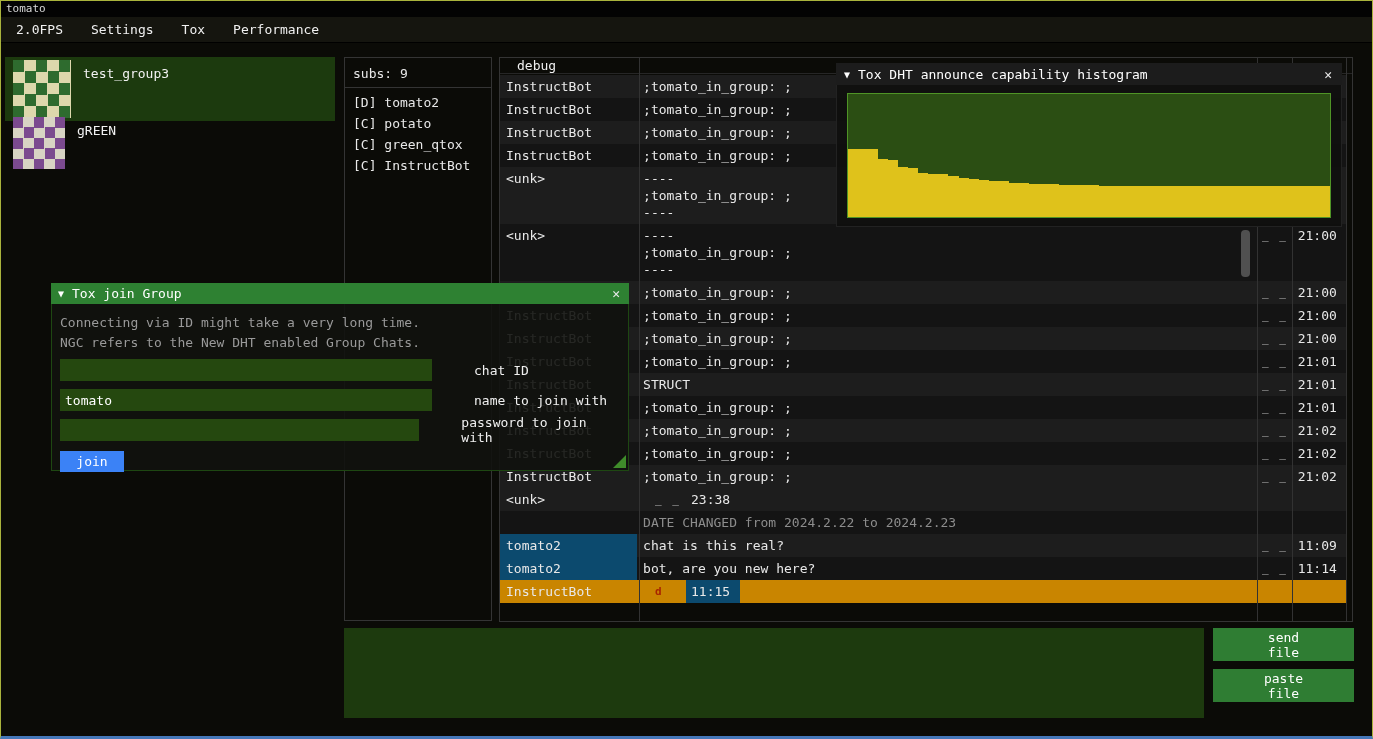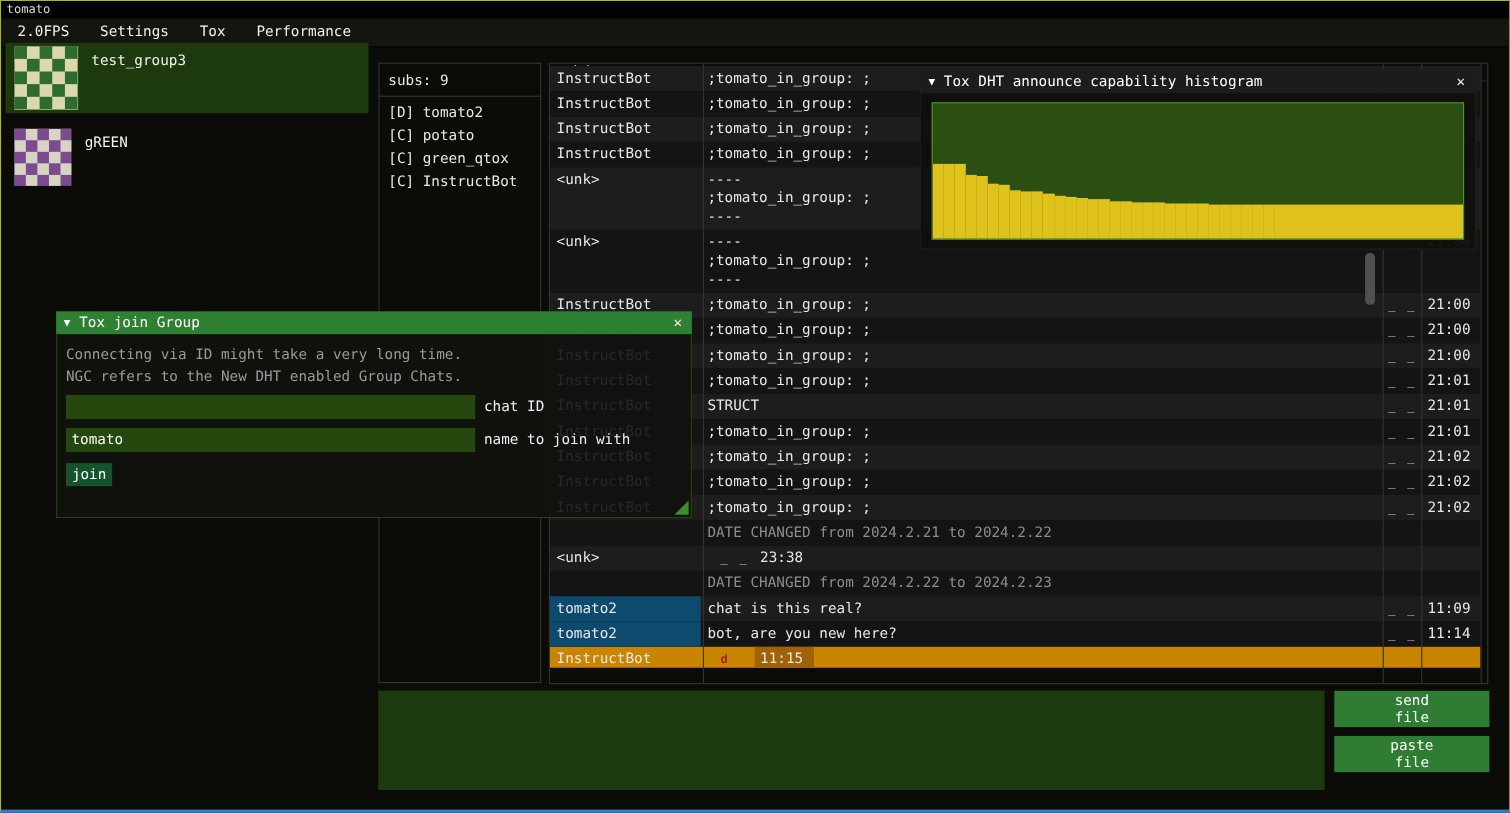--- a/index.html
+++ b/index.html
@@ -12,73 +12,73 @@
     border-right:1px solid #a9b33c;border-bottom:3px solid #4577b8;padding-left:24px;
   }
   
   .titlebar{position:absolute;left:0;top:0;width:100%;height:16px;background:#030303;
     font-size:11px;line-height:16px;padding-left:5px;color:#d8d8d8;}
   .menubar{position:absolute;left:0;top:16px;width:100%;height:26px;background:#15150f;
     display:flex;align-items:center;padding-left:4px;border-bottom:1px solid #000;}
   .menu-item{padding:4px 11px;margin-right:6px;color:#f0f0f0;cursor:default;}
   
   .group-item{position:absolute;left:4px;width:330px;display:flex;gap:12px;padding:3px 0 0 8px;}
-  .group-item:nth-child(1){top:38px;height:64px;}
+  .group-item:nth-child(1){top:56px;height:64px;}
   .group-item:nth-child(2){top:113px;height:60px;}
   .group-item.selected{background:#1c3a0e;}
   .avatar{flex:0 0 auto;}
   .avatar.g0{width:58px;height:58px;
     background:repeating-conic-gradient(#ddd8ac 0% 25%, #2e6b2e 25% 50%);background-size:23px 23px;}
   .avatar.g1{width:52px;height:52px;
     background:repeating-conic-gradient(#d8d4c4 0% 25%, #7b4a8f 25% 50%);background-size:21px 21px;}
   .group-label{padding-top:6px;color:#f2f2f2;}
   
   .roster{position:absolute;left:343px;top:56px;width:148px;height:564px;border:1px solid #343434;}
   .roster-header{padding:8px 8px 6px 8px;border-bottom:1px solid #343434;}
   .roster-list{padding:4px 0;}
   .roster-member{padding:1px 8px;line-height:19px;white-space:nowrap;}
   
   .chat{position:absolute;left:498px;top:56px;width:854px;height:565px;border:1px solid #343434;overflow:hidden;}
   .tabbar{height:16px;border-bottom:1px solid #262626;padding-left:17px;line-height:15px;}
   .tab{display:inline-block;color:#f0f0f0;}
   .vline{position:absolute;top:0;bottom:0;width:1px;background:#323232;z-index:2;}
   .vl-1{left:139px;} .vl-2{left:757px;} .vl-3{left:792px;} .vl-4{left:846px;}
-  .chat-rows{position:absolute;left:0;top:2px;width:846px;height:547px;overflow:hidden;z-index:1;}
+  .chat-rows{position:absolute;left:0;top:17px;width:846px;height:547px;overflow:hidden;z-index:1;}
   .chat-row{display:flex;width:846px;min-height:23px;}
   .chat-row.light{background:#1d1d1d;}
   .chat-row.dark{background:#141414;}
   .chat-row.row-hl{background:#c98500;}
   .cell{padding:3px 4px 3px 6px;line-height:17px;}
   .c-name{width:139px;overflow:hidden;white-space:nowrap;}
   .c-msg{width:618px;white-space:pre-line;}
   .c-marks{width:35px;color:#cfcfcf;font-size:11px;letter-spacing:2px;padding-left:4px;margin-left:12px;}
   .c-time{width:54px;padding-left:5px;}
   .name-green{background:#0c4a6e;}
   .date-text{color:#8d8d8d;}
   .row-hl .c-marks{color:#a82400;font-weight:bold;}
-  .row-hl .c-time{background:#a16207;}
+  .row-hl .c-time{background:#0c4a6e;}
   .scroll-thumb{position:absolute;left:741px;top:172px;width:9px;height:47px;background:#505050;border-radius:4px;z-index:5;}
   
   .composer{position:absolute;left:343px;top:627px;width:860px;height:90px;background:#1d3a0e;
     border:1px solid #1d3a0e;color:#fff;resize:none;font-family:inherit;font-size:13px;padding:4px;}
   .file-btn{position:absolute;left:1212px;width:141px;height:33px;background:#2f7d33;color:#fff;
     border:none;font-family:inherit;font-size:13px;line-height:15px;white-space:pre-line;text-align:center;cursor:pointer;}
   .btn-send{top:627px;} .btn-paste{top:668px;}
   
   .dialog{position:absolute;left:50px;top:282px;width:578px;z-index:30;}
   .dialog-titlebar{height:21px;background:#2e8132;display:flex;align-items:center;gap:8px;padding:0 7px;color:#fff;}
   .collapse-arrow{font-size:10px;}
   .close-x{margin-left:auto;color:#eaeaea;cursor:pointer;padding:0 2px;}
   .dialog-body{position:relative;height:167px;background:rgba(17,18,14,0.90);border:1px solid #1e4712;border-top:none;padding:9px 8px;}
   .dialog-info{color:#9a9a9a;line-height:20px;}
-  .field-row{display:flex;align-items:center;margin-top:4px;height:26px;}
+  .field-row{display:flex;align-items:center;margin-top:4px;height:26px;gap:34px;}
   .field-input{width:372px;height:22px;background:#25480f;border:none;color:#fff;
     font-family:inherit;font-size:13px;padding:0 5px;}
   .field-label{margin-left:8px;color:#f0f0f0;}
-  .join-btn{margin-top:8px;width:42px;height:21px;background:#14532d;border:none;color:#fff;
+  .join-btn{margin-top:8px;width:64px;height:21px;background:#3b82f6;border:none;color:#fff;
     font-family:inherit;font-size:13px;cursor:pointer;}
   .resize-grip{position:absolute;right:2px;bottom:2px;width:0;height:0;
     border-left:13px solid transparent;border-bottom:13px solid #3f8c2a;}
   
   .hist-window{position:absolute;left:835px;top:62px;width:506px;z-index:25;}
   .hist-titlebar{height:22px;background:#1c1c1c;display:flex;align-items:center;gap:8px;padding:0 8px;color:#fff;}
   .hist-body{height:142px;background:rgba(16,16,14,0.97);border:1px solid #222;border-top:none;padding:8px 10px;}
   .plot{position:relative;width:100%;height:100%;background:#2b4e13;border:1px solid #4f9426;
     display:flex;align-items:flex-end;overflow:hidden;}
   .plot .bar{flex:1 1 auto;background:#dfc21b;}
@@ -215,26 +215,20 @@
           <div class="cell c-name">InstructBot</div>
           <div class="cell c-msg">;tomato_in_group: ;</div>
           <div class="cell c-marks">_ _</div>
           <div class="cell c-time">21:02</div>
         </div>
         <div class="chat-row light">
           <div class="cell c-name">InstructBot</div>
           <div class="cell c-msg">;tomato_in_group: ;</div>
           <div class="cell c-marks">_ _</div>
           <div class="cell c-time">21:02</div>
-        </div>
-        <div class="chat-row dark">
-          <div class="cell c-name"></div>
-          <div class="cell c-msg date-text">DATE CHANGED from 2024.2.21 to 2024.2.22</div>
-          <div class="cell c-marks"></div>
-          <div class="cell c-time"></div>
         </div>
         <div class="chat-row light">
           <div class="cell c-name">&lt;unk&gt;</div>
           <div class="cell c-marks">_ _</div>
           <div class="cell c-time">23:38</div>
         </div>
         <div class="chat-row dark">
           <div class="cell c-name"></div>
           <div class="cell c-msg date-text">DATE CHANGED from 2024.2.22 to 2024.2.23</div>
           <div class="cell c-marks"></div>
@@ -337,18 +331,22 @@
       <div class="dialog-info">Connecting via ID might take a very long time.</div>
       <div class="dialog-info">NGC refers to the New DHT enabled Group Chats.</div>
       <div class="field-row">
         <input class="field-input" value="" style="">
         <span class="field-label">chat ID</span>
       </div>
       <div class="field-row">
         <input class="field-input" value="tomato" style="">
         <span class="field-label">name to join with</span>
       </div>
+      <div class="field-row">
+        <input class="field-input" value="" style="">
+        <span class="field-label">password to join with</span>
+      </div>
       <button class="join-btn">join</button>
       <div class="resize-grip"></div>
     </div>
   </div>
 
 </div>
 
 </body></html>

